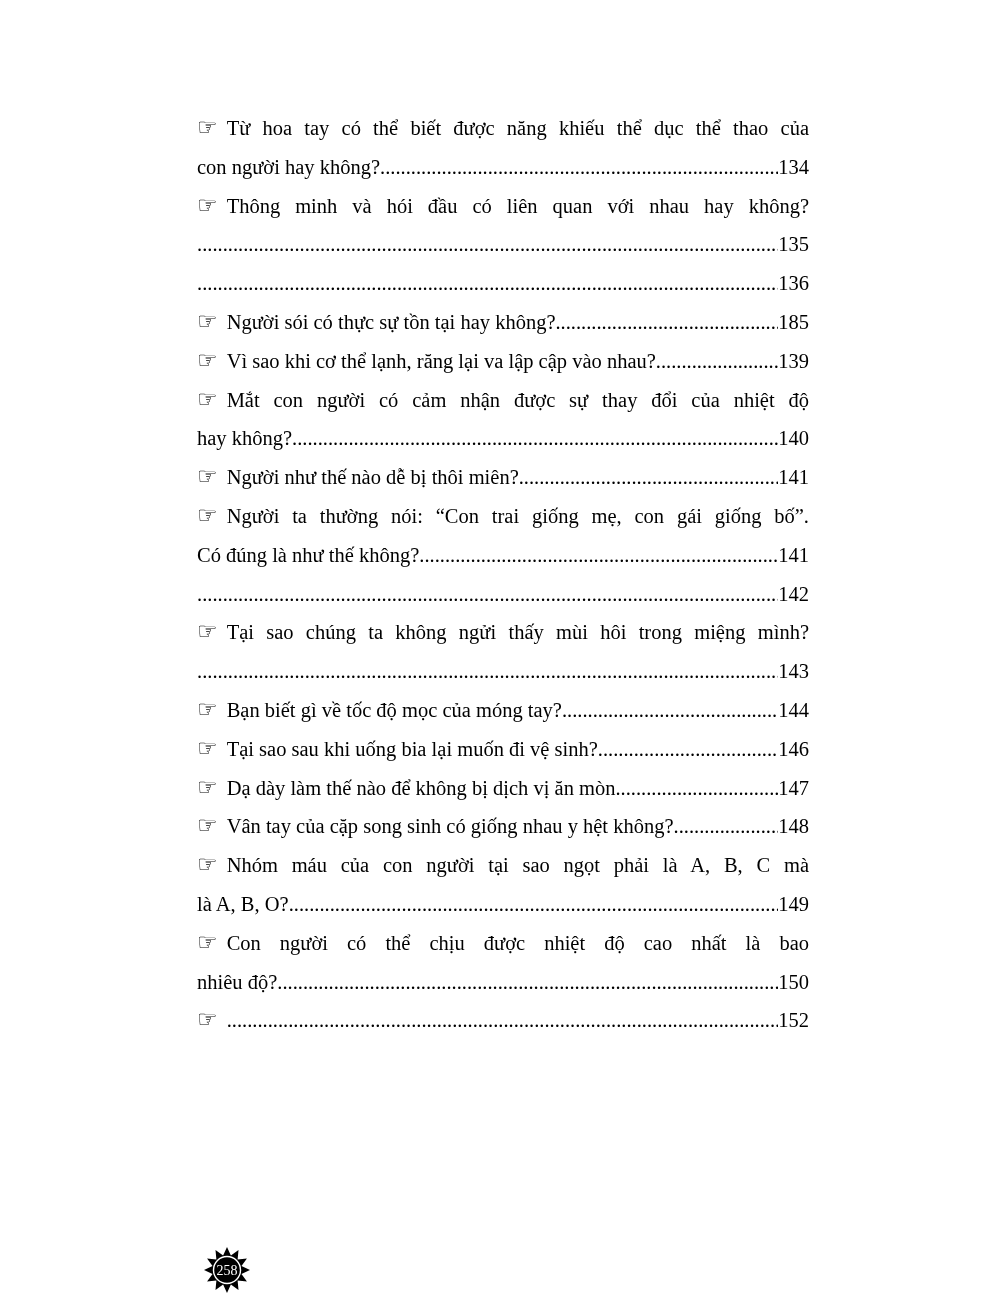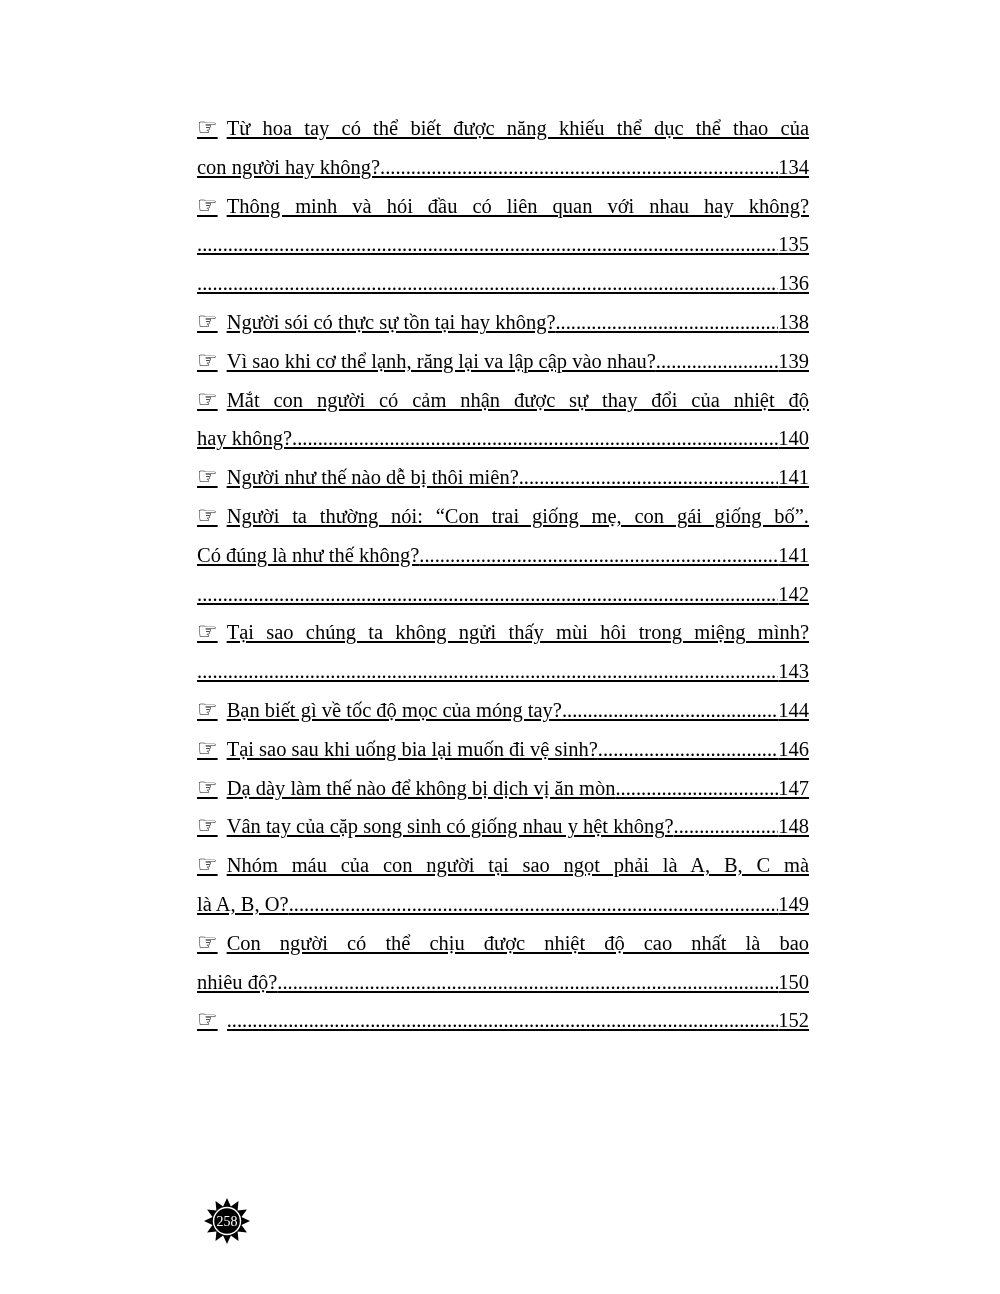--- a/index.html
+++ b/index.html
@@ -10,21 +10,20 @@
     position: relative;
     font-family: "Liberation Serif", serif;
     color: #000000;
     overflow: hidden;
   }
   .toc {
     position: absolute;
     left: 197px;
     top: 109px;
     width: 612px;
-    text-decoration: underline;
   }
   .toc-line {
     font-size: 20.5px;
     line-height: 38.8px;
   }
   .full-line {
     text-align: justify;
     text-align-last: justify;
   }
   .last-line {
@@ -50,21 +49,21 @@
   }
   .hand {
     font-family: "DejaVu Sans", sans-serif;
     font-size: 23px;
     margin-right: 9px;
     line-height: 1;
   }
   .page-badge {
     position: absolute;
     left: 203px;
-    top: 1197px;
+    top: 1246px;
     width: 48px;
     height: 48px;
   }
   .page-badge svg { display: block; }
 </style>
 </head>
 <body>
 
 <div class="page">
   <div class="toc" id="toc">
@@ -89,21 +88,21 @@
           <span class="line-text"></span>
           <span class="leader"></span>
           <span class="page-num">136</span>
         </div>
       </div>
       <div class="toc-entry">
         <div class="toc-line last-line">
           <span class="hand">☞</span>
           <span class="line-text">Người sói có thực sự tồn tại hay không?</span>
           <span class="leader"></span>
-          <span class="page-num">138</span>
+          <span class="page-num">185</span>
         </div>
       </div>
       <div class="toc-entry">
         <div class="toc-line last-line">
           <span class="hand">☞</span>
           <span class="line-text">Vì sao khi cơ thể lạnh, răng lại va lập cập vào nhau?</span>
           <span class="leader"></span>
           <span class="page-num">139</span>
         </div>
       </div>

